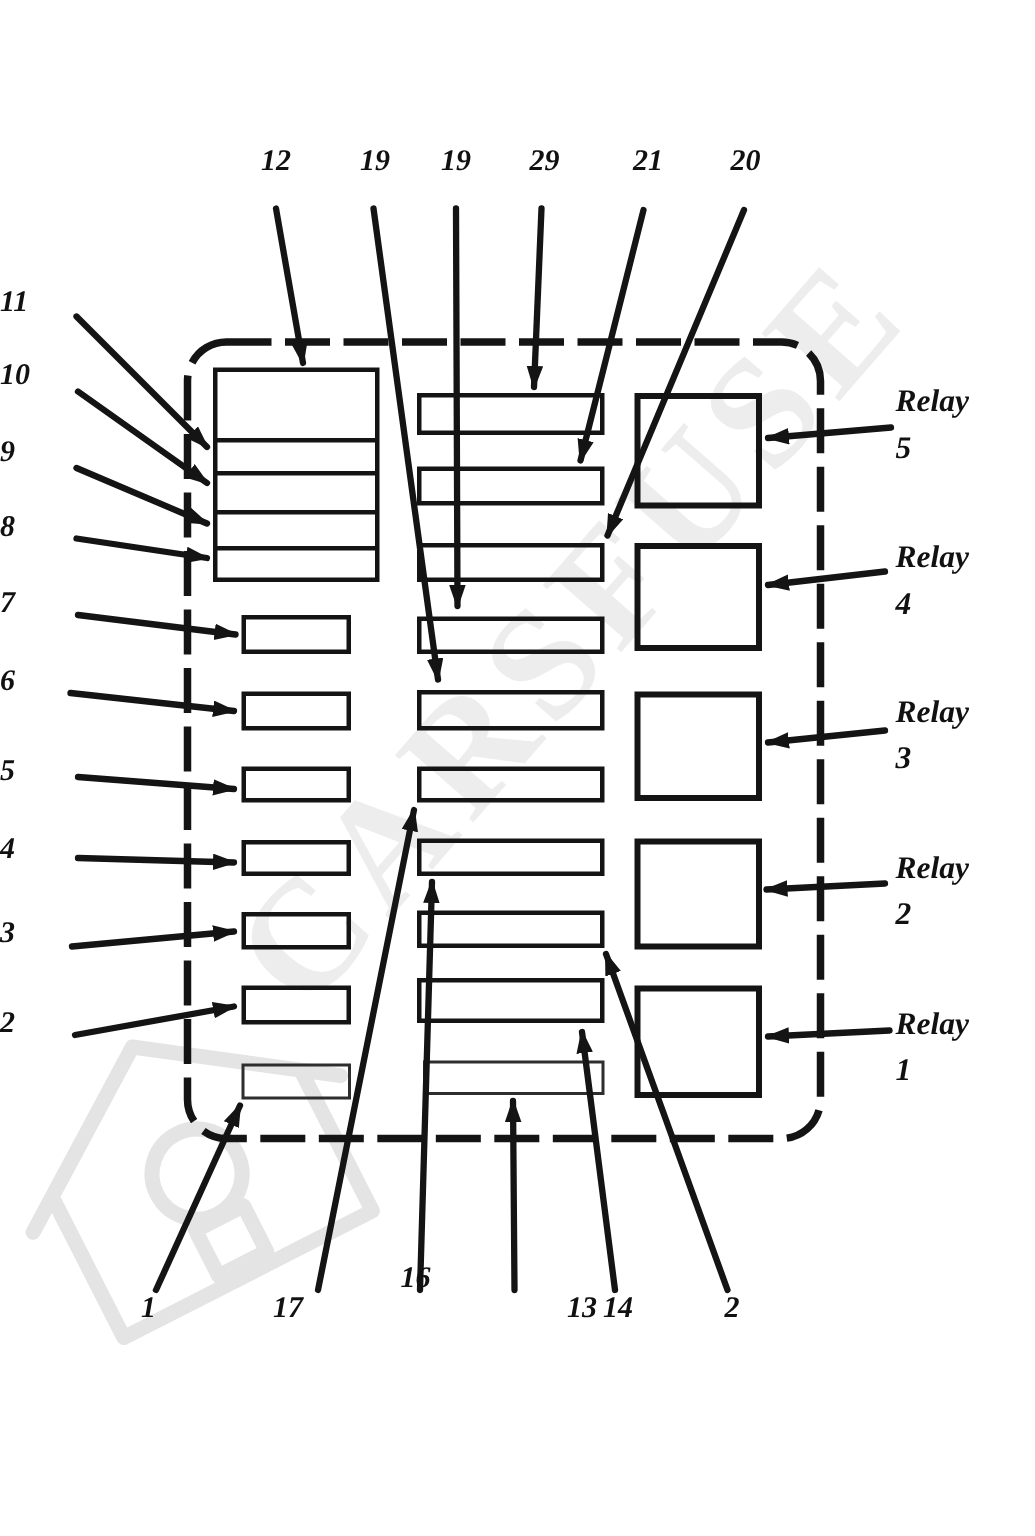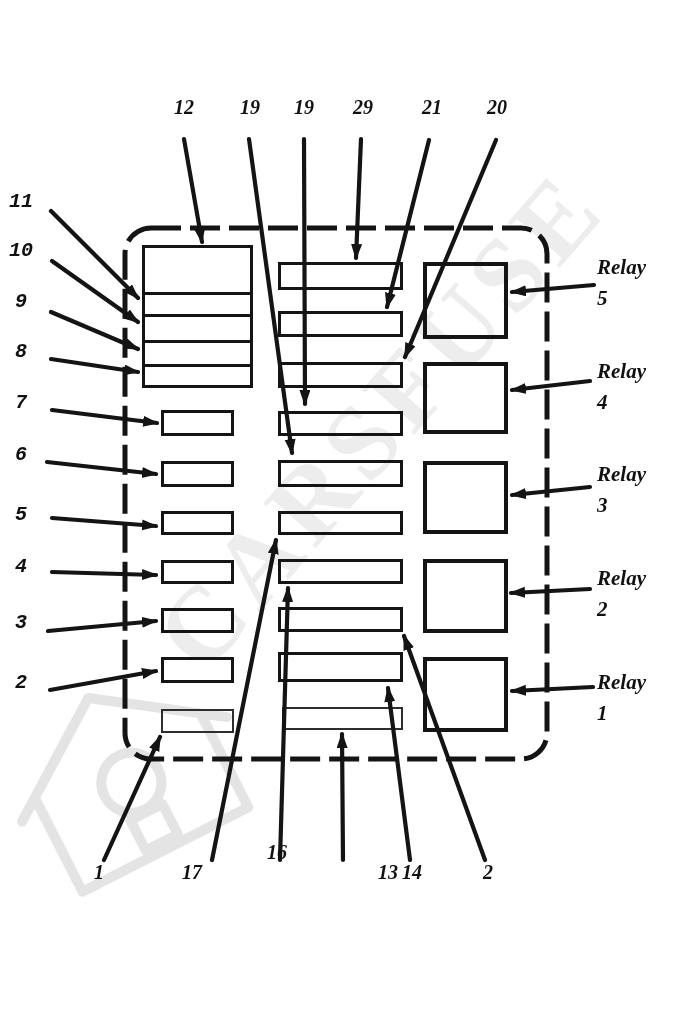--- a/index.html
+++ b/index.html
@@ -46,21 +46,21 @@
   .ah{fill:var(--line);}
   
   .lbl{
     position:absolute;
     font-weight:bold;font-style:italic;
     font-size:20px;line-height:1.05;
     color:var(--label);
     z-index:4;white-space:nowrap;
   }
   .lbl-top,.lbl-bottom{transform:translateX(-50%);}
-  .lbl-left{width:42px;text-align:center;font-family:Liberation Mono, monospace;}
+  .lbl-left{width:42px;text-align:left;}
   .lbl-relay{font-size:21px;line-height:31px;}
   .lbl-relay span{display:block;}
 </style>
 </head>
 <body>
 
 <div class="canvas">
 
   <div class="wm-text">CARSFUSE</div>
   <svg class="wm-logo" width="310" height="260" viewBox="0 0 310 260">

